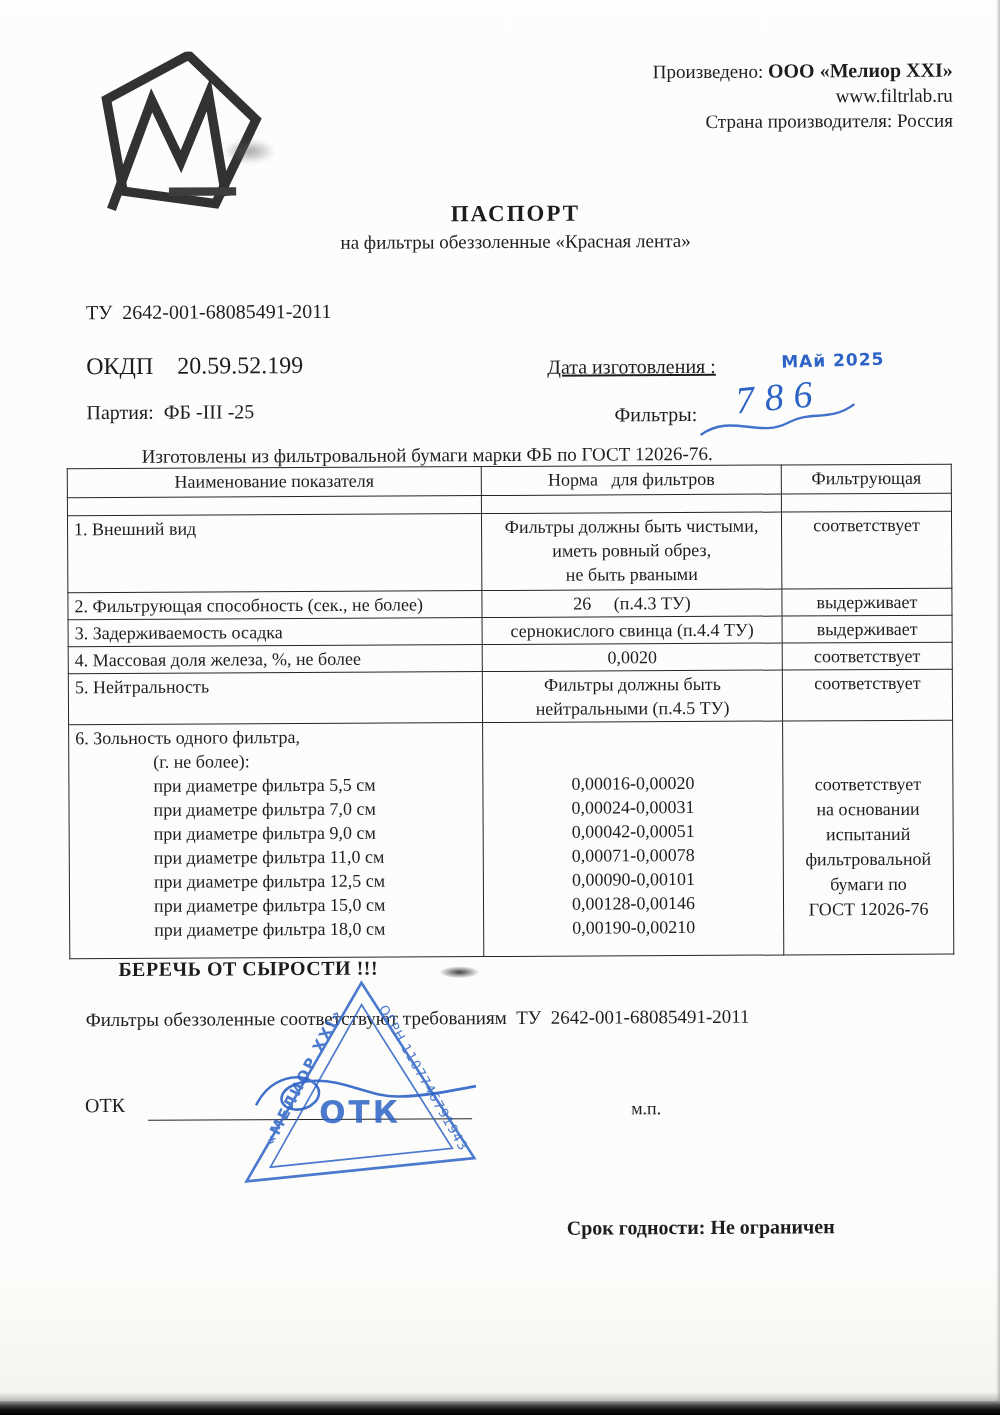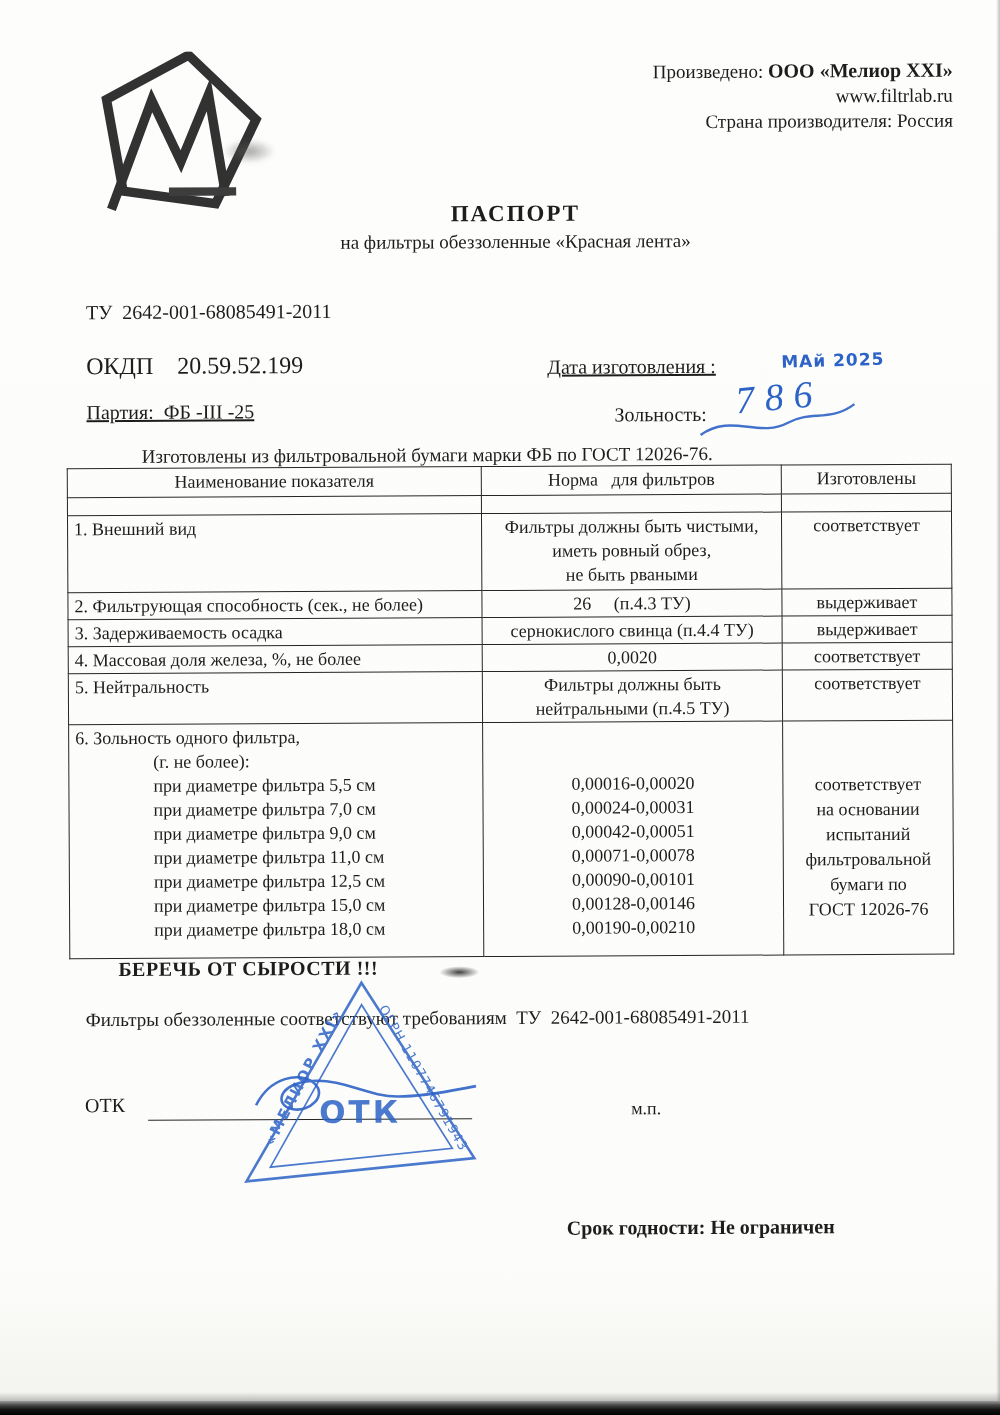--- a/index.html
+++ b/index.html
@@ -86,40 +86,40 @@
       <div>Страна производителя: Россия</div>
     </div>
 
     <div class="title">ПАСПОРТ</div>
     <div class="subtitle">на фильтры обеззоленные «Красная лента»</div>
 
     <div class="abs" style="left:88px; top:299px; font-size:20px;">ТУ  2642-001-68085491-2011</div>
     <div class="abs" style="left:88px; top:351px; font-size:24px;">ОКДП    20.59.52.199</div>
     <div class="abs" style="left:549px; top:356px; font-size:20px;text-decoration:underline;">Дата изготовления :</div>
     <div class="date-stamp blue">МАй 2025</div>
-    <div class="abs" style="left:88px; top:399px; font-size:20px;text-decoration:underline;">Партия:  ФБ -III -25</div>
-    <div class="abs" style="left:616px; top:404px; font-size:20px;">Зольность:</div>
+    <div class="abs" style="left:88px; top:399px; font-size:20px;">Партия:  ФБ -III -25</div>
+    <div class="abs" style="left:616px; top:404px; font-size:20px;">Фильтры:</div>
     <div class="ship-digits blue">786</div>
     <svg class="flourish" width="165" height="55">
       <path d="M 4,46 C 35,24 62,50 92,34 C 114,22 134,34 158,16" fill="none" stroke="#2d63c6" stroke-width="2.4" opacity=".9"></path>
     </svg>
 
     <div class="abs" style="left:143px; top:444px; font-size:19px;">Изготовлены из фильтровальной бумаги марки ФБ по ГОСТ 12026-76.</div>
 
     <table class="spec">
       <colgroup>
           <col style="width:414px">
           <col style="width:300px">
           <col style="width:170px">
         </colgroup>
       <tbody>
           <tr class="hdr">
         <td>Наименование показателя</td>
         <td class="pre">Норма   для фильтров</td>
-        <td>Изготовлены</td>
+        <td>Фильтрующая</td>
       </tr>
       <tr class="sp">
         <td></td>
             <td></td>
             <td></td>
       </tr>
       <tr class="r1">
         <td>1. Внешний вид</td>
         <td class="c">
           <div>Фильтры должны быть чистыми,</div>

